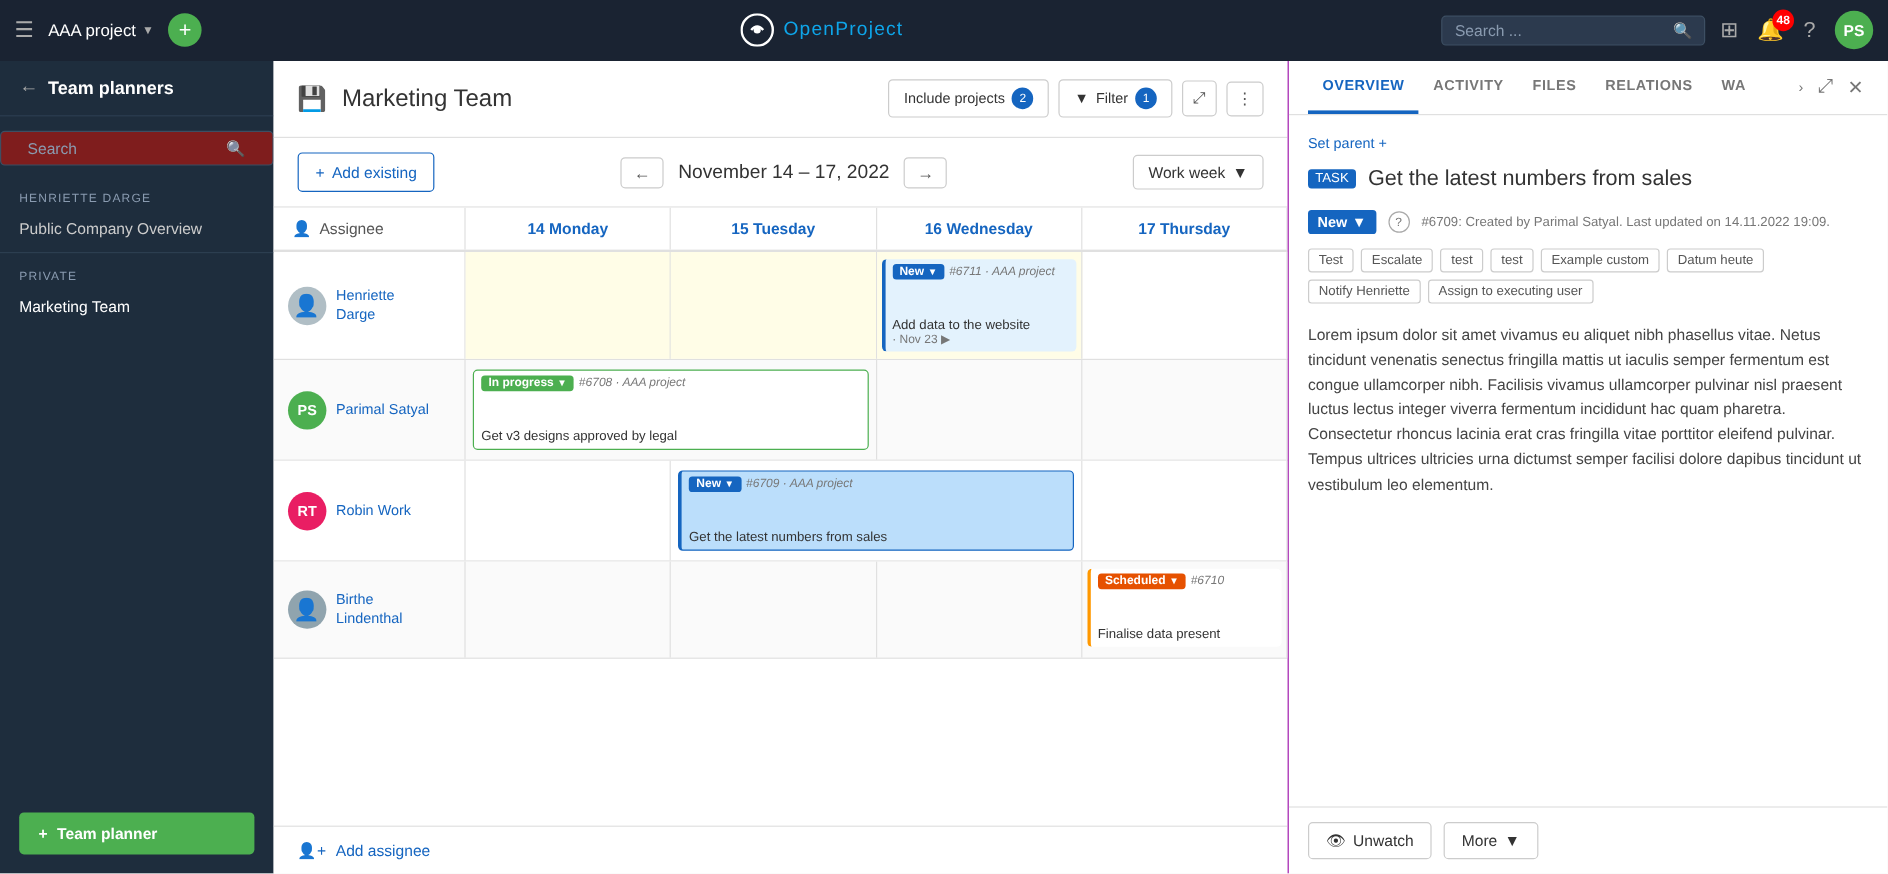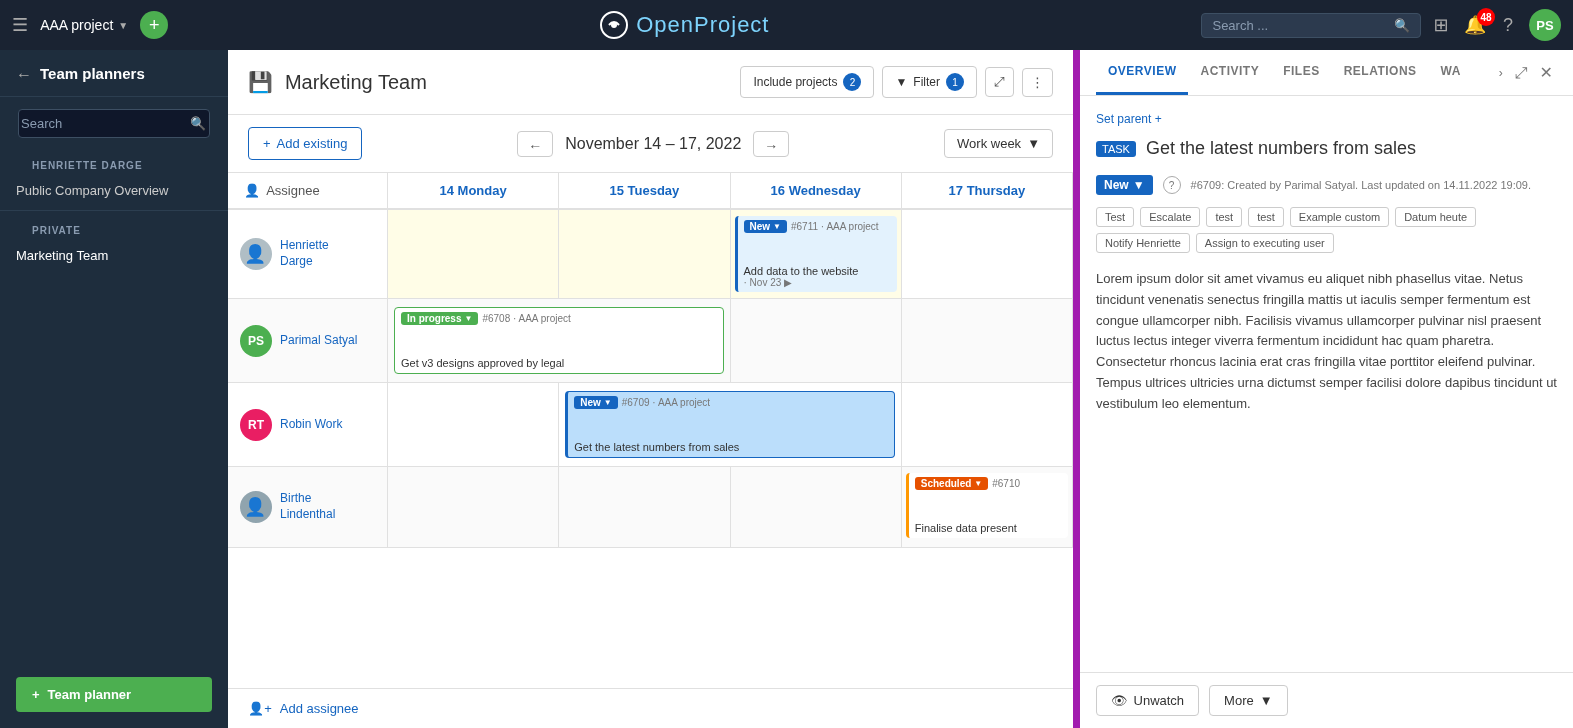--- a/index.html
+++ b/index.html
@@ -8,21 +8,21 @@
     
     .topnav {
       display: flex; align-items: center; background: #1a2332; color: white;
       height: 50px; padding: 0 12px; gap: 12px; position: fixed; top: 0; left: 0; right: 0; z-index: 100;
     }
     .topnav-hamburger { cursor: pointer; font-size: 18px; color: #aaa; }
     .topnav-project { display: flex; align-items: center; gap: 5px; color: white; font-size: 14px; cursor: pointer; }
     .topnav-project-caret { font-size: 10px; color: #aaa; }
     .topnav-add { background: #4caf50; border-radius: 50%; width: 28px; height: 28px; display: flex; align-items: center; justify-content: center; color: white; font-size: 18px; cursor: pointer; }
     .topnav-logo { flex: 1; display: flex; align-items: center; justify-content: center; gap: 8px; }
-    .topnav-logo-text { font-size: 22px; font-weight: 300; color: #7dd3fc; letter-spacing: 1px; }
+    .topnav-logo-text { font-size: 16px; font-weight: 300; color: #0ea5e9; letter-spacing: 1px; }
     .topnav-search {
       display: flex; align-items: center; background: #2c3a4e; border: 1px solid #3d4f63;
       border-radius: 4px; padding: 4px 10px; gap: 6px; width: 220px;
     }
     .topnav-search input { background: transparent; border: none; color: white; outline: none; width: 100%; font-size: 13px; }
     .topnav-search input::placeholder { color: #8a9bb0; }
     .topnav-icons { display: flex; align-items: center; gap: 16px; }
     .topnav-icon { color: #aaa; cursor: pointer; font-size: 18px; position: relative; }
     .topnav-badge {
       position: absolute; top: -6px; right: -8px; background: red; color: white;
@@ -36,26 +36,26 @@
 
     
     .layout { display: flex; margin-top: 50px; height: 678px; }
 
     
     .sidebar { width: 228px; background: #1e2d3d; color: white; display: flex; flex-direction: column; flex-shrink: 0; overflow-y: auto; }
     .sidebar-header { display: flex; align-items: center; padding: 14px 16px; gap: 8px; border-bottom: 1px solid #2c3e50; }
     .sidebar-back { color: #aaa; cursor: pointer; font-size: 16px; }
     .sidebar-title { font-size: 15px; font-weight: 600; color: white; }
     .sidebar-search {
-      display: flex; align-items: center; margin: 12px 18px; background: #0f172a;
-      border: 1px solid #3d4f63; border-radius: 4px; padding: 6px 2px; gap: 6px;
+      display: flex; align-items: center; margin: 12px 0; background: #7f1d1d;
+      border: 1px solid #3d4f63; border-radius: 4px; padding: 6px 22px; gap: 6px;
     }
     .sidebar-search input { background: transparent; border: none; color: white; outline: none; width: 100%; font-size: 13px; }
     .sidebar-search input::placeholder { color: #8a9bb0; }
-    .sidebar-section-label { font-size: 10px; color: #8a9bb0; font-weight: 700; letter-spacing: 1px; padding: 10px 32px 4px; text-transform: uppercase; }
+    .sidebar-section-label { font-size: 10px; color: #8a9bb0; font-weight: 400; letter-spacing: 1px; padding: 10px 16px 4px; text-transform: uppercase; }
     .sidebar-item { padding: 8px 16px; cursor: pointer; font-size: 13px; color: #ccc; }
     .sidebar-item.active { color: white; font-weight: 500; }
     .sidebar-footer { margin-top: auto; padding: 16px; }
     .sidebar-add-btn {
       display: flex; align-items: center; gap: 8px; background: #4caf50; color: white;
       border: none; border-radius: 4px; padding: 10px 16px; cursor: pointer; font-size: 13px; font-weight: 600; width: 100%;
     }
 
     
     .main { flex: 1; background: white; display: flex; flex-direction: column; overflow: hidden; }
@@ -122,29 +122,29 @@
 
     .task-card-header { display: flex; align-items: center; gap: 4px; margin-bottom: 2px; }
     .status-badge {
       display: inline-flex; align-items: center; gap: 3px; border-radius: 3px; padding: 1px 6px; font-size: 10px; font-weight: 600; color: white; cursor: pointer;
     }
     .status-badge.new-status { background: #1565c0; }
     .status-badge.in-progress { background: #4caf50; }
     .status-badge.scheduled { background: #e65100; }
     .status-caret { font-size: 8px; }
 
-    .task-meta { color: #777; font-size: 10px; }
+    .task-meta { color: #777; font-size: 10px; font-style: italic; }
     .task-title { color: #333; font-size: 11px; font-weight: 500; margin-top: 32px; }
     .task-date { color: #777; font-size: 10px; }
 
     
     .add-assignee { padding: 12px 20px; display: flex; align-items: center; gap: 8px; color: #1565c0; cursor: pointer; font-size: 13px; border-top: 1px solid #e0e0e0; }
 
     
-    .right-panel { width: 500px; background: white; border-left: 7px solid #a21caf; display: flex; flex-direction: column; overflow: hidden; flex-shrink: 0; }
+    .right-panel { width: 500px; background: white; border-left: 1px solid #a21caf; display: flex; flex-direction: column; overflow: hidden; flex-shrink: 0; }
     .panel-tabs { display: flex; align-items: center; border-bottom: 1px solid #e0e0e0; padding: 0 16px; }
     .panel-tab { padding: 14px 12px; font-size: 12px; font-weight: 600; color: #777; cursor: pointer; border-bottom: 3px solid transparent; text-transform: uppercase; letter-spacing: 0.5px; }
     .panel-tab.active { color: #1565c0; border-bottom-color: #1565c0; }
     .panel-tab-more { margin-left: auto; display: flex; align-items: center; gap: 4px; color: #777; cursor: pointer; font-size: 12px; }
     .panel-close-icons { display: flex; align-items: center; gap: 4px; margin-left: 8px; }
     .panel-icon-btn { border: none; background: none; cursor: pointer; color: #777; font-size: 16px; padding: 4px; }
 
     .panel-body { flex: 1; overflow-y: auto; padding: 16px; }
     .panel-set-parent { color: #1565c0; font-size: 12px; cursor: pointer; margin-bottom: 12px; }
     .panel-task-title { display: flex; align-items: center; gap: 10px; margin-bottom: 16px; }

